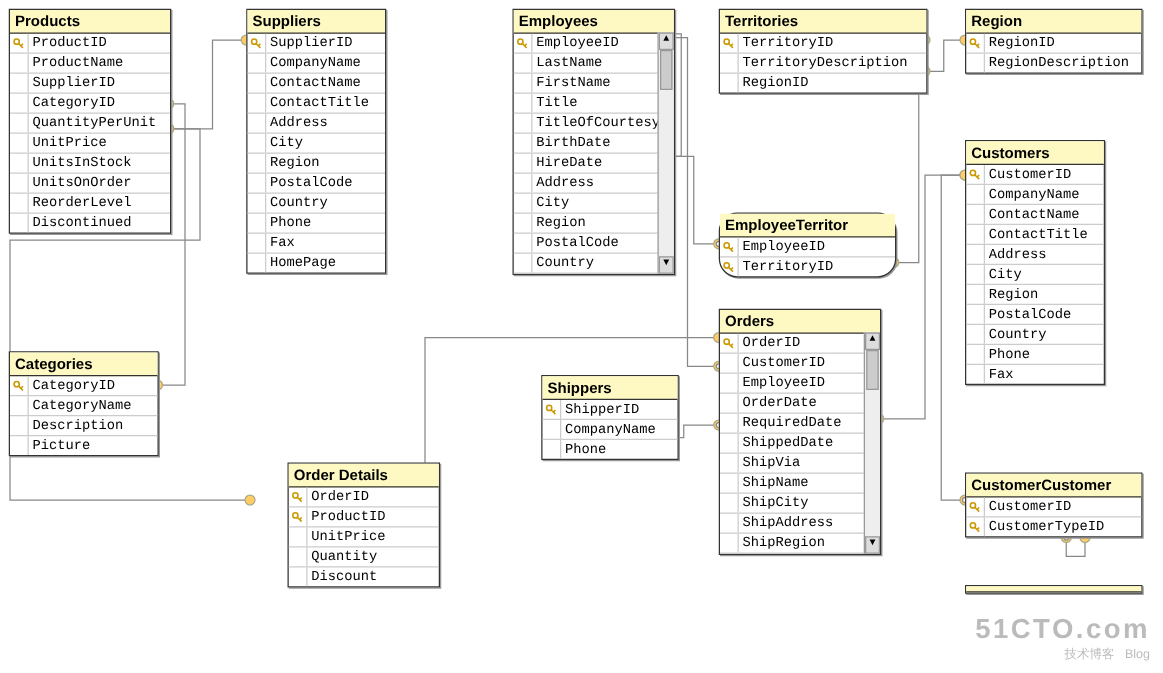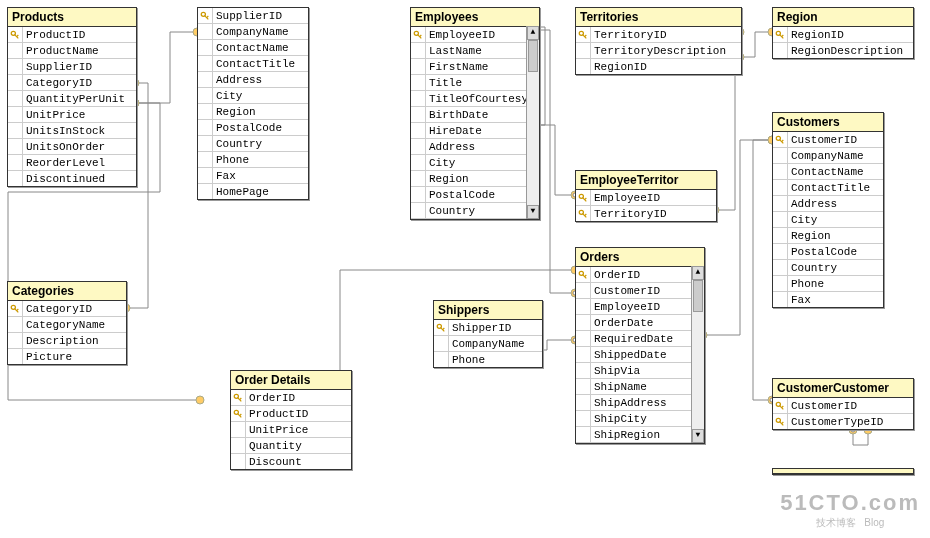--- a/index.html
+++ b/index.html
@@ -8,21 +8,21 @@
 .row{display:flex;align-items:center;height:15px;border-bottom:1px solid #ccc}
 .row:last-child{border-bottom:none}
 .key-cell{width:14px;height:15px;border-right:1px solid #ccc;display:flex;align-items:center;justify-content:center;flex-shrink:0}
 .key-icon{width:10px;height:10px}
 .field{padding:0 3px;white-space:nowrap}
 .scrollbar{position:absolute;right:0;top:18px;bottom:0;width:12px;background:#eee;border-left:1px solid #999}
 .scroll-arrow{height:12px;background:#ddd;border:1px solid #999;font-size:8px;text-align:center;line-height:10px}
 .scroll-thumb{position:absolute;left:1px;right:1px;background:#ccc;border:1px solid #999}
 svg.connectors{position:absolute;top:0;left:0;width:930px;height:538px;pointer-events:none}
 .endpoint{fill:#fc6}
-.watermark{position:absolute;right:10px;bottom:8px;color:#bbb;font-family:Arial;font-size:10px;text-align:center}
+.watermark{position:absolute;right:10px;bottom:8px;color:#bbb;font-family:Arial;font-size:10px;text-align:right}
 .watermark .big{font-size:22px;font-weight:bold;letter-spacing:2px;color:#bbb}
 </style>
 </head>
 <body>
 
 <svg class="connectors">
   <defs>
     <g id="key-end">
         <circle r="4" class="endpoint" stroke="#aa8" stroke-width="1"></circle>
       </g>
@@ -118,20 +118,21 @@
       <div class="row">
         <div class="key-cell"></div>
         <div class="field">ReorderLevel</div>
       </div>
       <div class="row">
         <div class="key-cell"></div>
         <div class="field">Discontinued</div>
       </div>
     </div>
     <div class="table" style="left: 197px; top: 7px; width: 110px;">
+      <div class="table-title">Suppliers</div>
       <div class="row">
         <div class="key-cell">
           <svg class="key-icon" viewBox="0 0 12 12">
             <circle cx="4" cy="4" r="2.5" fill="none" stroke="#cc9900" stroke-width="1.5"></circle>
             <line x1="5.5" y1="5.5" x2="10" y2="10" stroke="#cc9900" stroke-width="1.5"></line>
             <line x1="8" y1="8" x2="10" y2="6" stroke="#cc9900" stroke-width="1.5"></line>
           </svg>
         </div>
         <div class="field">SupplierID</div>
       </div>
@@ -326,21 +327,21 @@
       </div>
       <div class="row">
         <div class="key-cell"></div>
         <div class="field">Phone</div>
       </div>
       <div class="row">
         <div class="key-cell"></div>
         <div class="field">Fax</div>
       </div>
     </div>
-    <div class="table" style="left: 575px; top: 170px; width: 140px;">
+    <div class="table" style="left: 575px; top: 170px; width: 140px; border-radius: 15px;">
       <div class="table-title">EmployeeTerritor</div>
       <div class="row">
         <div class="key-cell">
           <svg class="key-icon" viewBox="0 0 12 12">
             <circle cx="4" cy="4" r="2.5" fill="none" stroke="#cc9900" stroke-width="1.5"></circle>
             <line x1="5.5" y1="5.5" x2="10" y2="10" stroke="#cc9900" stroke-width="1.5"></line>
             <line x1="8" y1="8" x2="10" y2="6" stroke="#cc9900" stroke-width="1.5"></line>
           </svg>
         </div>
         <div class="field">EmployeeID</div>
@@ -391,25 +392,25 @@
       <div class="row">
         <div class="key-cell"></div>
         <div class="field">ShipVia</div>
       </div>
       <div class="row">
         <div class="key-cell"></div>
         <div class="field">ShipName</div>
       </div>
       <div class="row">
         <div class="key-cell"></div>
+        <div class="field">ShipCity</div>
+      </div>
+      <div class="row">
+        <div class="key-cell"></div>
         <div class="field">ShipAddress</div>
-      </div>
-      <div class="row">
-        <div class="key-cell"></div>
-        <div class="field">ShipCity</div>
       </div>
       <div class="row">
         <div class="key-cell"></div>
         <div class="field">ShipRegion</div>
       </div>
       <div class="scrollbar">
         <div class="scroll-arrow">▲</div>
         <div class="scroll-thumb" style="top:14px;height:30px"></div>
         <div class="scroll-arrow" style="position:absolute;bottom:0;left:0;right:0">▼</div>
       </div>

